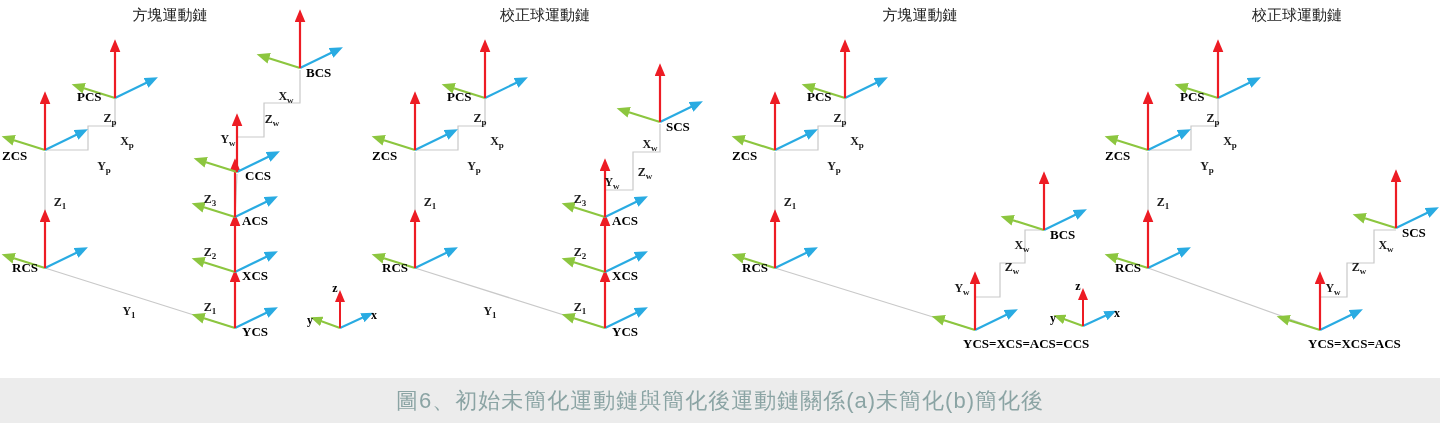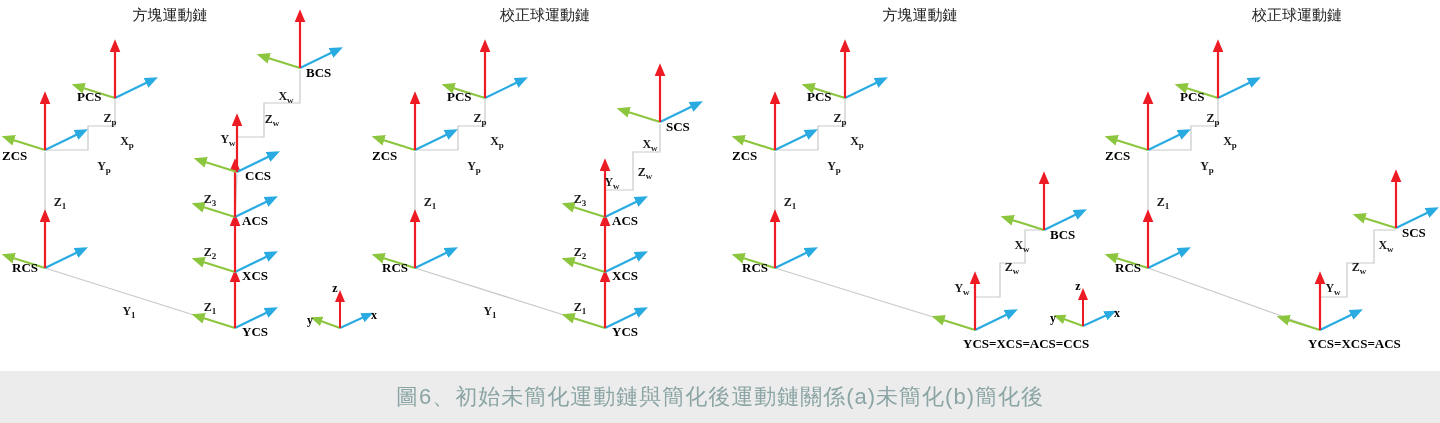--- a/index.html
+++ b/index.html
@@ -3,21 +3,21 @@
 <meta charset="utf-8">
 <style>
   * { margin:0; padding:0; box-sizing:border-box; }
   html,body { width:1440px; height:423px; background:#ffffff; font-family:"Liberation Sans",sans-serif; }
   .figure { position:relative; width:1440px; height:423px; overflow:hidden; }
   #diagram { display:block; }
   .panel-title { font-size:15px; font-family:"Liberation Sans",sans-serif; }
   .frame-label { font-size:13px; font-weight:bold; font-family:"Liberation Serif",serif; }
   .offset-label { font-size:12px; font-weight:bold; font-family:"Liberation Serif",serif; }
   .ref-label { font-size:12px; font-weight:bold; font-family:"Liberation Serif",serif; }
-  .caption-bar { position:absolute; left:0; bottom:0; width:1440px; height:52px;
+  .caption-bar { position:absolute; left:0; bottom:0; width:1440px; height:45px;
                  display:flex; align-items:center; justify-content:center; }
   .caption-bar span { font-size:22px; letter-spacing:1px; font-family:"Liberation Sans",sans-serif; }
 </style>
 </head>
 <body style="background: rgb(255, 255, 255);">
 
 <div class="figure">
   <svg id="diagram" width="1440" height="378" viewBox="0 0 1440 378">
       <defs>
         <marker id="ah-x" markerWidth="7" markerHeight="5" refX="2" refY="2.5" orient="auto">

